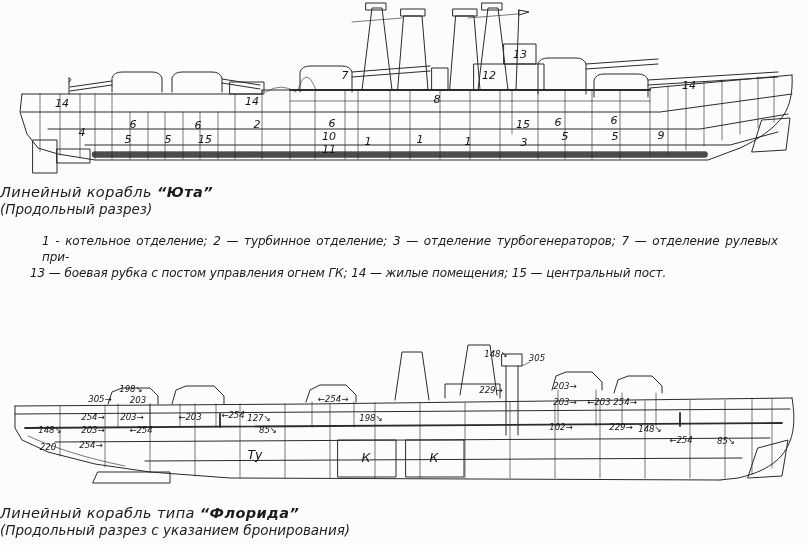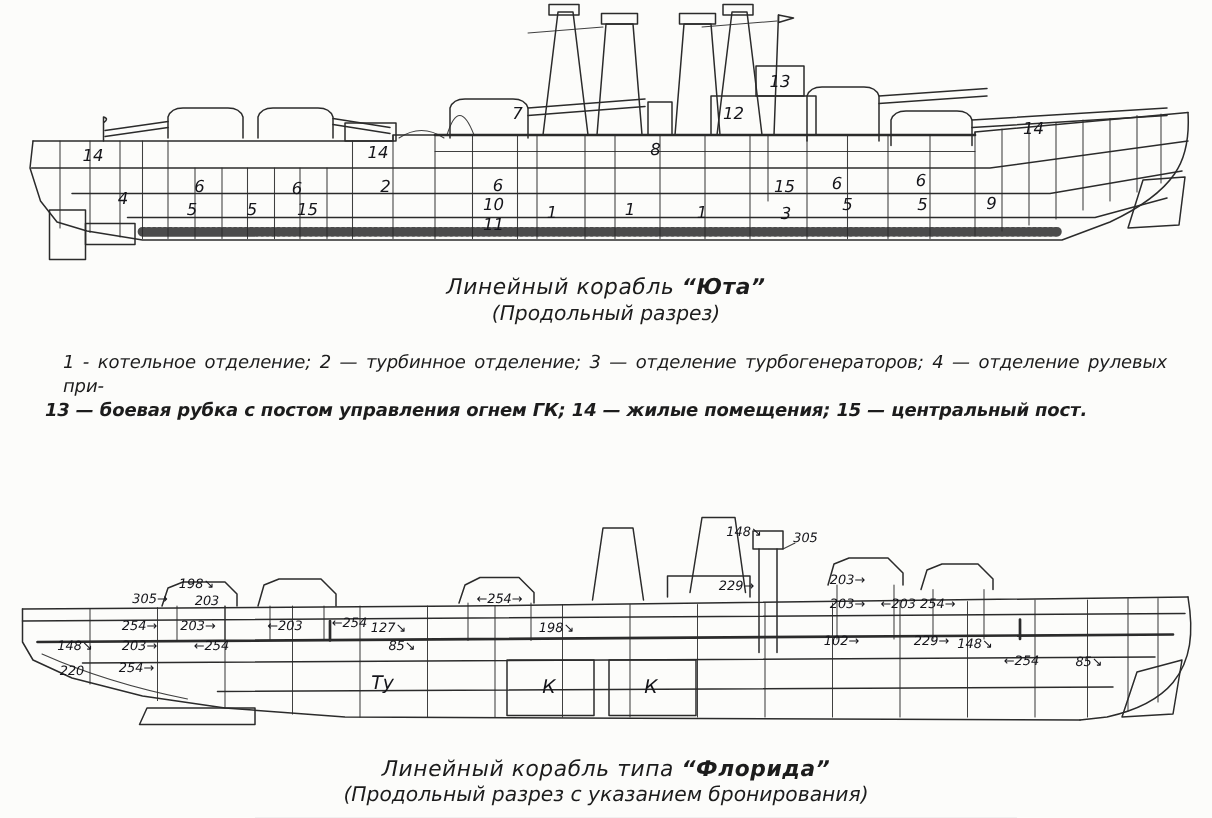--- a/index.html
+++ b/index.html
@@ -9,29 +9,29 @@
   .ln path, .ln rect, .ln line, .ln polygon{fill:none;stroke:#2b2b2b;stroke-width:1;stroke-linecap:round;stroke-linejoin:round;}
   .ln .bold{stroke-width:1.8;}
   .ln .thin{stroke-width:0.7;opacity:.9;}
   .ln .hatch{stroke-width:6.5;stroke-dasharray:1.2 2.4;opacity:.85;}
   .latfill{fill:url(#lat);stroke:#2b2b2b;stroke-width:1;}
   .latfill2{fill:url(#lat2);stroke:#2b2b2b;stroke-width:1;}
   svg text{font-family:"DejaVu Sans",sans-serif;fill:#15151a;text-anchor:middle;font-style:italic;}
   .toplab text{font-size:11px;}
   .botlab text{font-size:8.6px;}
   svg text.big{font-size:12.5px;}
-  .caption{position:absolute;width:808px;text-align:center;font-style:italic;}
+  .caption{position:absolute;width:808px;font-style:italic;}
   .cap-main{font-size:14.5px;letter-spacing:.4px;}
   .cap-main .shipname{font-weight:bold;}
   .cap-sub{font-size:13.5px;}
   #legend{position:absolute;left:30px;top:233px;width:748px;font-style:italic;
           font-size:12px;line-height:16.2px;letter-spacing:-0.1px;}
   .legend-line{text-align:justify;text-align-last:justify;white-space:normal;}
   .legend-line.first{padding-left:12px;}
-  .legend-line.last{text-align:left;text-align-last:left;font-weight:bold;}
+  .legend-line.last{text-align:left;text-align-last:left;}
 </style>
 </head>
 <body>
 
 <div id="page">
 
   <svg class="fig" style="top:2px" width="808" height="178" viewBox="0 0 808 178">
     <defs>
       <pattern id="lat" width="5" height="5" patternUnits="userSpaceOnUse">
         <path d="M0,5L5,0M0,0L5,5" stroke="#2b2b2b" stroke-width="0.55" fill="none"></path>
@@ -147,21 +147,21 @@
       </g>
   </svg>
 
   <div class="caption cap-main" style="top:184px">
     <span>Линейный корабль</span>
     <span class="shipname">“Юта”</span>
   </div>
   <div class="caption cap-sub" style="top:201px">(Продольный разрез)</div>
 
   <div id="legend">
-    <div class="legend-line first">1 - котельное отделение; 2 — турбинное отделение; 3 — отделение турбогенераторов; 4 — отделение рулевых при-</div>
+    <div class="legend-line first">1 - котельное отделение; 2 — турбинное отделение; 3 — отделение турбогенераторов; 7 — отделение рулевых при-</div>
     <div class="legend-line last">13 — боевая рубка с постом управления огнем ГК; 14 — жилые помещения; 15 — центральный пост.</div>
   </div>
 
   <svg class="fig" style="top:340px" width="808" height="165" viewBox="0 0 808 165">
     <defs>
       <pattern id="lat2" width="5" height="5" patternUnits="userSpaceOnUse">
         <path d="M0,5L5,0M0,0L5,5" stroke="#2b2b2b" stroke-width="0.55" fill="none"></path>
       </pattern>
     </defs>
 

